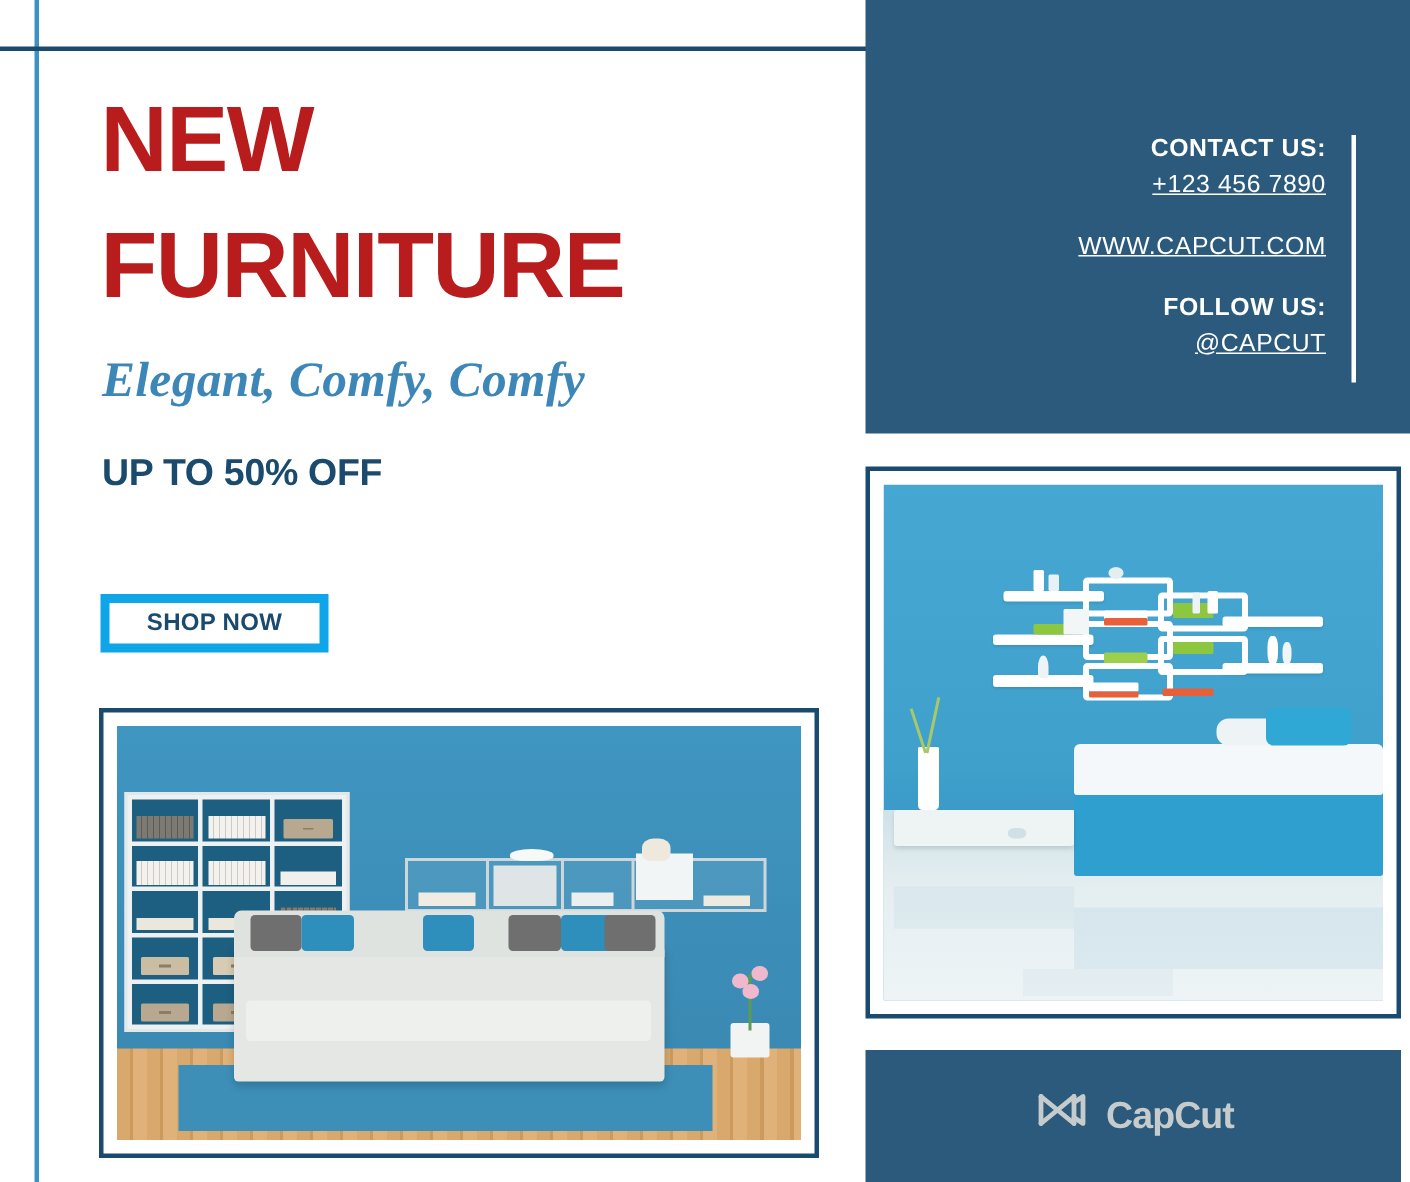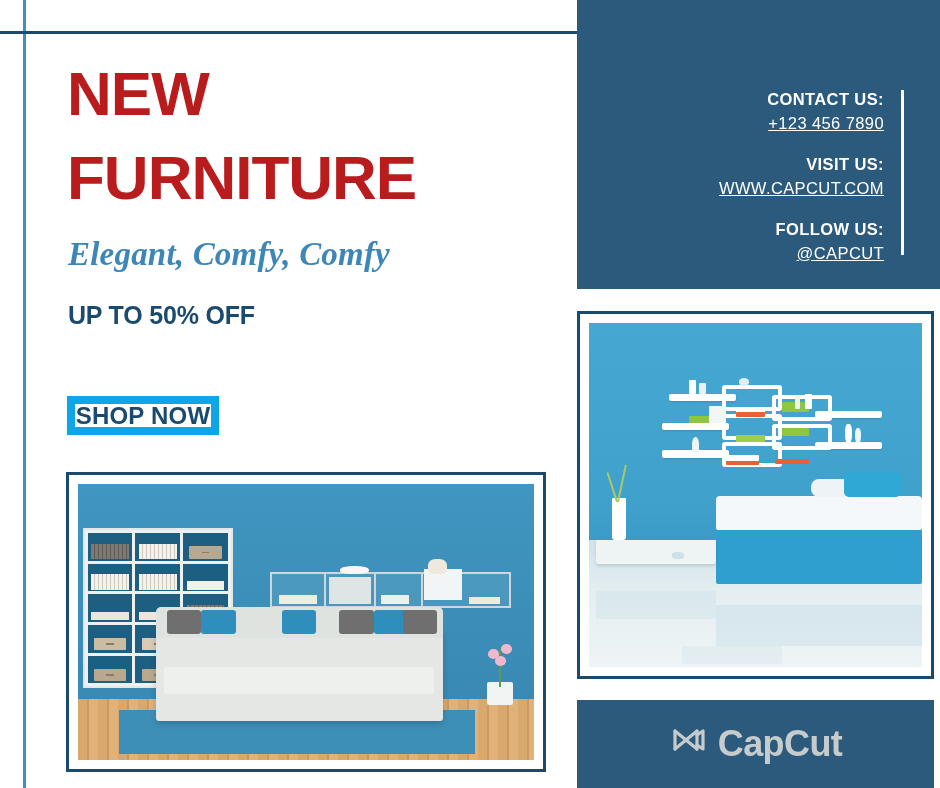--- a/index.html
+++ b/index.html
@@ -57,23 +57,23 @@
     font-size:33px; color:#3d87b8; letter-spacing:.2px;
   }
   .offer {
     position:absolute; left:68px; top:300px;
     color:#1a4a6e; font-size:25px; font-weight:bold;
     line-height:1.25; letter-spacing:-.2px;
   }
   .shop-btn {
     position:absolute; left:67px; top:396px;
     width:152px; height:39px;
-    border:8px solid #0ea5e9; background:#ffffff;
+    border:6px solid #0ea5e9; background:#ffffff;
     display:flex; align-items:center; justify-content:center;
-    color:#1a4a6e; font-size:24px; font-weight:bold; letter-spacing:.2px;
+    color:#1a4a6e; font-size:16px; font-weight:bold; letter-spacing:.2px;
     cursor:pointer;
   }
 
   
   .frame {
     position:absolute; border:3px solid #1a4a6e; background:#ffffff;
   }
   .frame-pad { width:100%; height:100%; padding:9px; }
   .photo { width:100%; height:100%; position:relative; overflow:hidden; }
 
@@ -138,38 +138,37 @@
     background:#ffffff; border-radius:1px 1px 3px 3px; }
   .bd-twig { position:absolute; width:1.5px; background:#a8c96a; transform-origin:bottom center; }
   .bd-refl { position:absolute; opacity:.22; }
 
   
   .capcut-panel {
     position:absolute; left:577px; top:700px; width:357px; height:88px;
     background:#2b5a7c; display:flex; align-items:center; justify-content:center;
   }
   .capcut-lockup { display:flex; align-items:center; gap:11px; }
-  .capcut-word { color:#c6cbcc; font-size:36px; font-weight:bold; letter-spacing:-.6px; }
+  .capcut-word { color:#c6cbcc; font-size:25px; font-weight:bold; letter-spacing:-.6px; }
 </style>
 </head>
 <body>
 
 <div class="v-accent"></div>
 <div class="h-rule"></div>
 
 <div class="contact-panel">
   <div class="contact-inner">
 
     <div class="contact-block">
       <div class="contact-label">CONTACT US:</div>
       <div class="contact-value">+123 456 7890</div>
     </div>
 
     <div class="contact-block">
-      <div class="contact-label">VISIT US:</div>
       <div class="contact-value">WWW.CAPCUT.COM</div>
     </div>
 
     <div class="contact-block">
       <div class="contact-label">FOLLOW US:</div>
       <div class="contact-value">@CAPCUT</div>
     </div>
 
   </div>
 </div>

